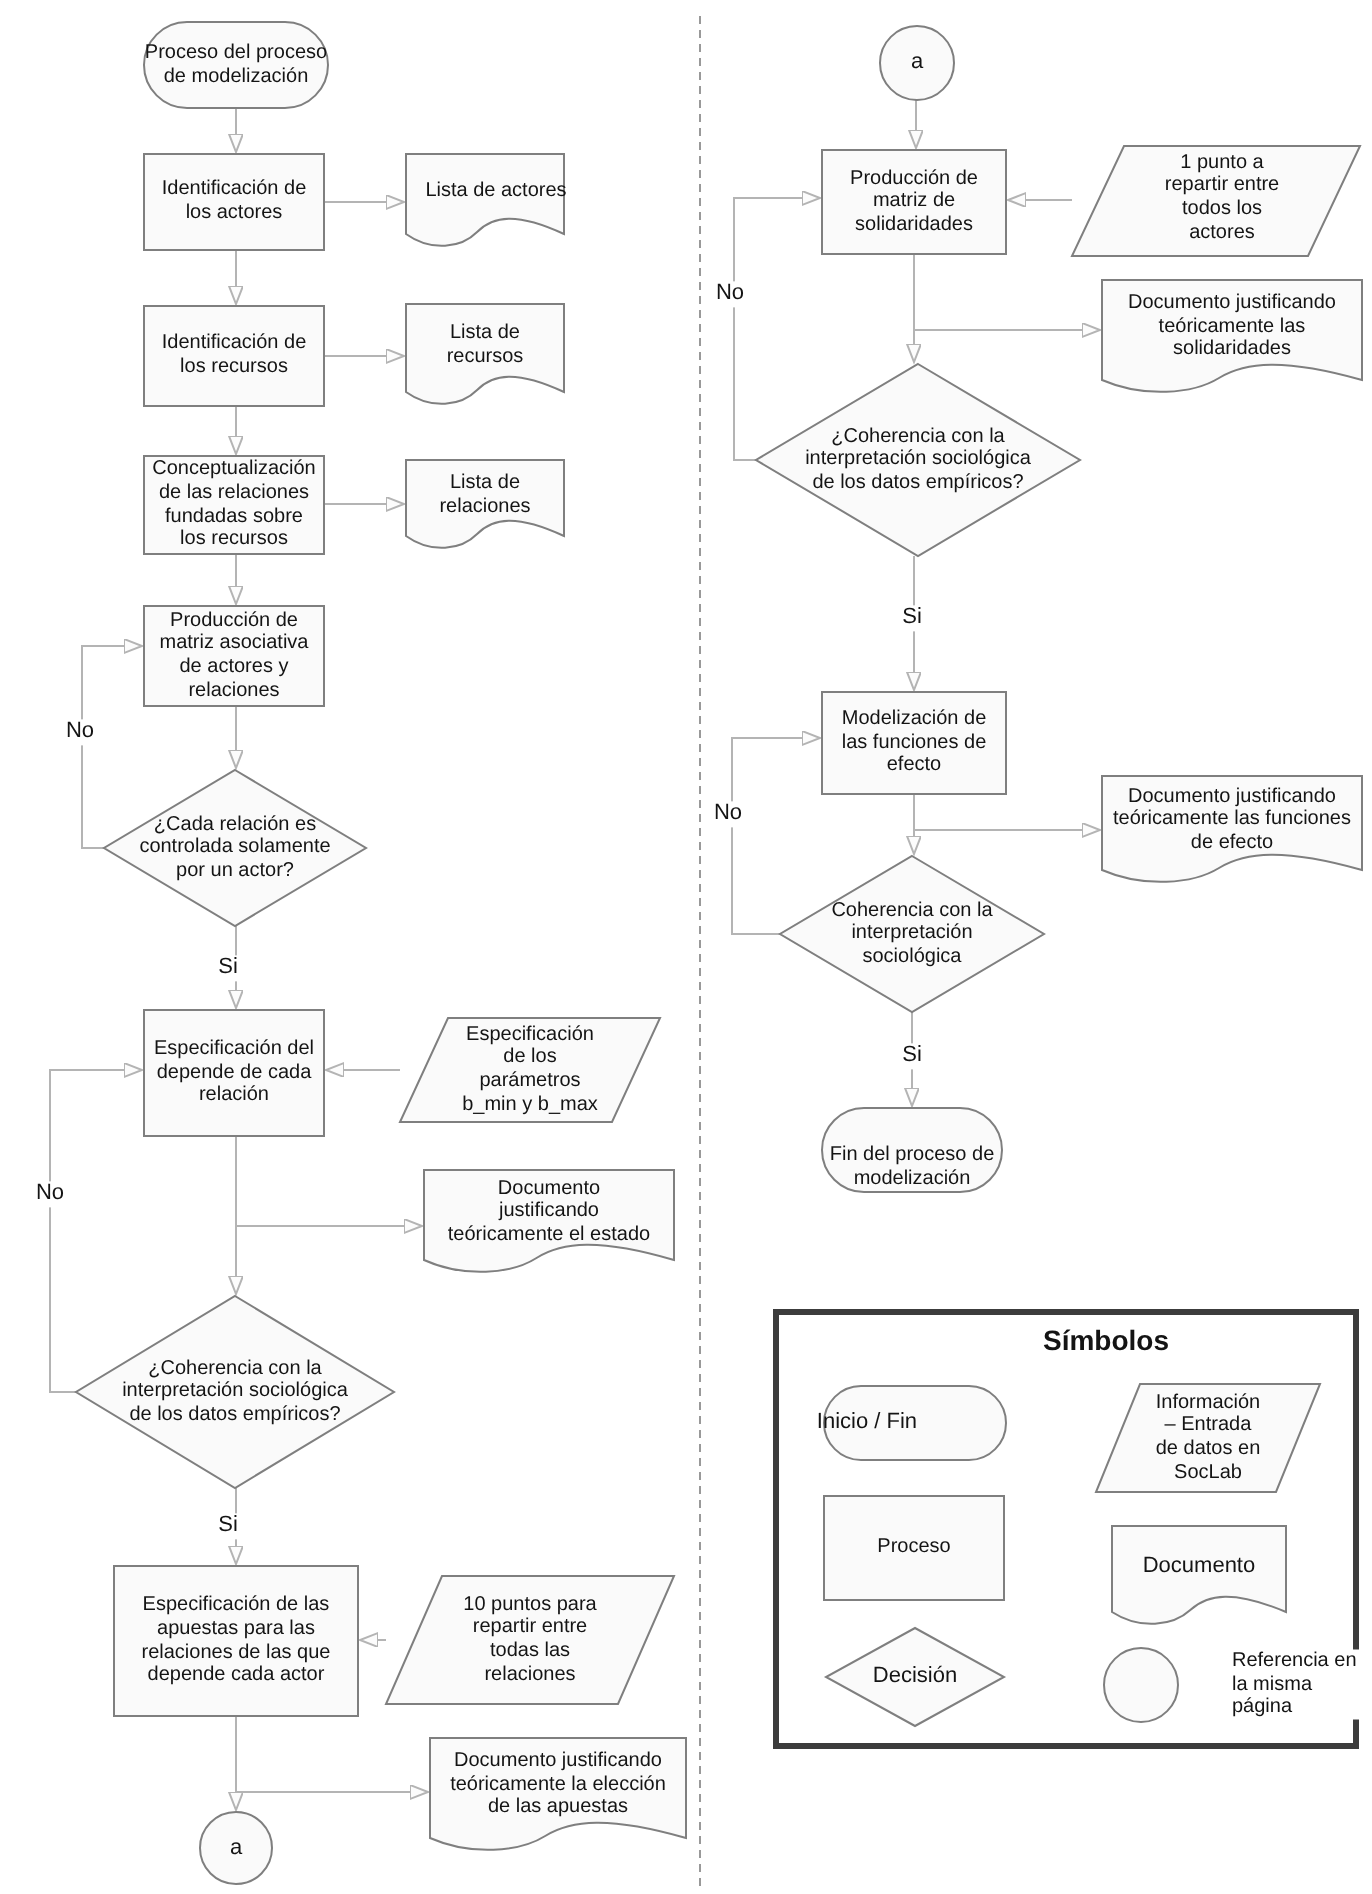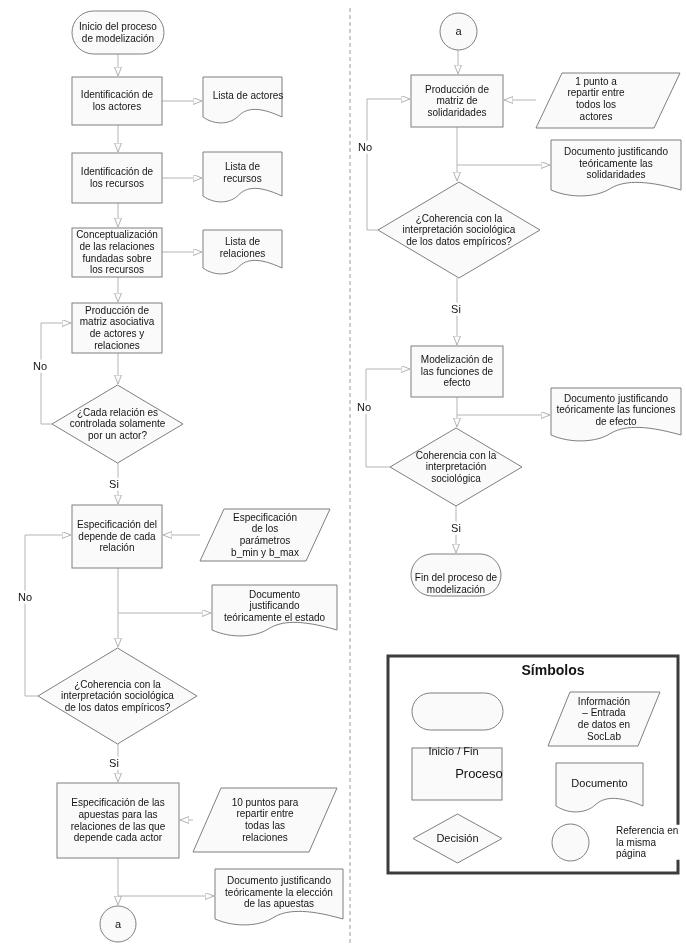--- a/index.html
+++ b/index.html
@@ -93,21 +93,21 @@
         <rect x="388" y="656" width="290" height="217" fill="#ffffff" stroke="#3c3c3c" stroke-width="3"></rect>
         <rect fill="#fafafa" stroke="#7f7f7f" stroke-width="1" x="412" y="693" width="91" height="37" rx="18.5" ry="18.5"></rect>
         <polygon fill="#fafafa" stroke="#7f7f7f" stroke-width="1" points="570,692 660,692 638,746 548,746"></polygon>
         <rect fill="#fafafa" stroke="#7f7f7f" stroke-width="1" x="412" y="748" width="90" height="52"></rect>
         <path fill="#fafafa" stroke="#7f7f7f" stroke-width="1" d="M 556 763 L 643 763 L 643 806 C 616.9 795, 603.85 797, 595.15 805 C 586.45 813, 569.92 815, 556 806 Z"></path>
         <polygon fill="#fafafa" stroke="#7f7f7f" stroke-width="1" points="457.5,814 502,838.5 457.5,863 413,838.5"></polygon>
         <circle fill="#fafafa" stroke="#7f7f7f" stroke-width="1" cx="570.5" cy="842.5" r="18.5"></circle>
       </g>
   </svg>
   <div id="labels-layer">
-      <div class="node-label" style="left: 72px; top: 11px; width: 92px; height: 43px; color: rgb(20, 20, 20);">Inicio del proceso
+      <div class="node-label" style="left: 72px; top: 11px; width: 92px; height: 43px; color: rgb(20, 20, 20);">Proceso del proceso
 de modelización</div>
       <div class="node-label" style="left: 72px; top: 77px; width: 90px; height: 48px; color: rgb(20, 20, 20);">Identificación de
 los actores</div>
       <div class="node-label" style="left: 203px; top: 77px; width: 90px; height: 37px; color: rgb(20, 20, 20);">Lista de actores</div>
       <div class="node-label" style="left: 72px; top: 153px; width: 90px; height: 50px; color: rgb(20, 20, 20);">Identificación de
 los recursos</div>
       <div class="node-label" style="left: 203px; top: 152px; width: 79px; height: 41px; color: rgb(20, 20, 20);">Lista de
 recursos</div>
       <div class="node-label" style="left: 72px; top: 228px; width: 90px; height: 49px; color: rgb(20, 20, 20);">Conceptualización
 de las relaciones
@@ -144,47 +144,47 @@
 todas las
 relaciones</div>
       <div class="node-label" style="left: 215px; top: 869px; width: 128px; height: 47px; color: rgb(20, 20, 20);">Documento justificando
 teóricamente la elección
 de las apuestas</div>
       <div class="node-label" style="left: 100px; top: 906px; width: 36px; height: 36px; font-size: 11px; color: rgb(20, 20, 20);">a</div>
       <div class="node-label" style="left: 440px; top: 13px; width: 37px; height: 37px; font-size: 11px; color: rgb(20, 20, 20);">a</div>
       <div class="node-label" style="left: 411px; top: 75px; width: 92px; height: 52px; color: rgb(20, 20, 20);">Producción de
 matriz de
 solidaridades</div>
-      <div class="node-label" style="left: 524px; top: 73px; width: 144px; height: 52px; color: rgb(20, 20, 20);">1 punto a
+      <div class="node-label" style="left: 539px; top: 73px; width: 144px; height: 52px; color: rgb(20, 20, 20);">1 punto a
 repartir entre
 todos los
 actores</div>
       <div class="node-label" style="left: 551px; top: 140px; width: 130px; height: 47px; color: rgb(20, 20, 20);">Documento justificando
 teóricamente las
 solidaridades</div>
       <div class="node-label" style="left: 378px; top: 182px; width: 162px; height: 96px; color: rgb(20, 20, 20);">¿Coherencia con la
 interpretación sociológica
 de los datos empíricos?</div>
       <div class="node-label" style="left: 411px; top: 346px; width: 92px; height: 51px; color: rgb(20, 20, 20);">Modelización de
 las funciones de
 efecto</div>
       <div class="node-label" style="left: 551px; top: 388px; width: 130px; height: 44px; color: rgb(20, 20, 20);">Documento justificando
 teóricamente las funciones
 de efecto</div>
       <div class="node-label" style="left: 390px; top: 428px; width: 132px; height: 78px; color: rgb(20, 20, 20);">Coherencia con la
 interpretación
 sociológica</div>
       <div class="node-label" style="left: 411px; top: 554px; width: 90px; height: 60px; color: rgb(20, 20, 20);">Fin del proceso de
 modelización</div>
-      <div class="node-label" style="left: 408px; top: 693px; width: 91px; height: 37px; font-size: 11px; color: rgb(20, 20, 20); margin-top: 40px;">Inicio / Fin</div>
+      <div class="node-label" style="left: 388px; top: 693px; width: 91px; height: 37px; font-size: 11px; color: rgb(20, 20, 20);">Inicio / Fin</div>
       <div class="node-label" style="left: 548px; top: 692px; width: 112px; height: 54px; font-size: 10px; color: rgb(20, 20, 20);">Información
 – Entrada
 de datos en
 SocLab</div>
-      <div class="node-label" style="left: 412px; top: 748px; width: 90px; height: 52px; font-size: 13px; color: rgb(20, 20, 20); margin-left: 22px;">Proceso</div>
+      <div class="node-label" style="left: 412px; top: 748px; width: 90px; height: 52px; font-size: 10px; color: rgb(20, 20, 20);">Proceso</div>
       <div class="node-label" style="left: 556px; top: 763px; width: 87px; height: 40px; font-size: 11px; color: rgb(20, 20, 20);">Documento</div>
       <div class="node-label" style="left: 413px; top: 814px; width: 89px; height: 49px; font-size: 11px; color: rgb(20, 20, 20);">Decisión</div>
       <div class="float-label" style="left: 40px; top: 366px; color: rgb(20, 20, 20);">No</div>
       <div class="float-label" style="left: 25px; top: 597px; color: rgb(20, 20, 20);">No</div>
       <div class="float-label" style="left: 365px; top: 147px; color: rgb(20, 20, 20);">No</div>
       <div class="float-label" style="left: 364px; top: 407px; color: rgb(20, 20, 20);">No</div>
       <div class="float-label" style="left: 114px; top: 484px; color: rgb(20, 20, 20);">Si</div>
       <div class="float-label" style="left: 114px; top: 763px; color: rgb(20, 20, 20);">Si</div>
       <div class="float-label" style="left: 456px; top: 309px; color: rgb(20, 20, 20);">Si</div>
       <div class="float-label" style="left: 456px; top: 528px; color: rgb(20, 20, 20);">Si</div>

